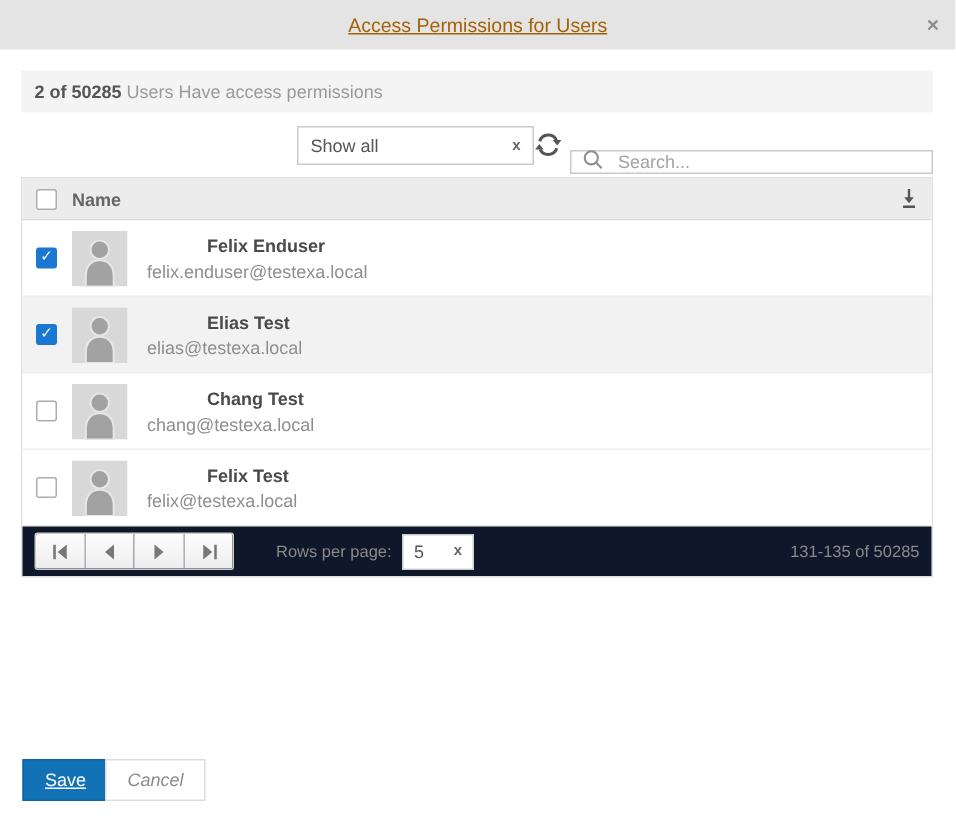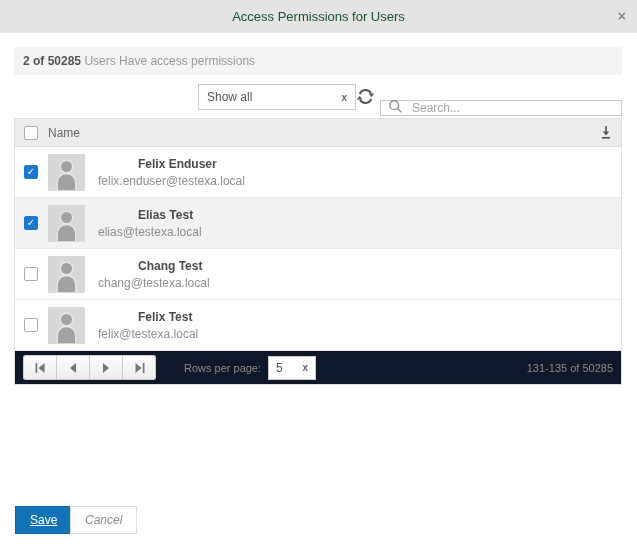--- a/index.html
+++ b/index.html
@@ -2,39 +2,39 @@
 <html><head>
 <meta charset="utf-8">
 <style>
   html,body{margin:0;padding:0;}
   body{
     width:637px;height:547px;position:relative;background:#fff;overflow:hidden;
     font-family:"Liberation Sans","DejaVu Sans",sans-serif;font-size:12px;color:#555;
   }
   
   .titlebar{position:absolute;top:0;left:0;right:0;height:33px;background:#e4e4e4;}
-  .titlebar .title{display:block;text-align:center;line-height:33px;font-size:13px;color:#14532d;}
+  .titlebar .title{display:block;text-align:center;line-height:33px;font-size:13px;color:#a16207;text-decoration:underline;}
   .close-btn{position:absolute;right:11px;top:0;line-height:33px;font-size:14px;color:#8d8d8d;cursor:pointer;font-weight:bold;}
   
   .statusbar{position:absolute;top:47px;left:14px;width:608px;height:28px;background:#f4f4f4;
     line-height:28px;padding-left:9px;box-sizing:border-box;color:#999;}
   .statusbar b{color:#555;}
   
   .dropdown{position:absolute;top:84px;left:198px;width:158px;height:26px;border:1px solid #c9c9c9;
     background:#fff;box-sizing:border-box;display:flex;align-items:center;padding:0 8px;color:#555;cursor:pointer;}
   .dd-glyph{margin-left:auto;font-size:10px;font-weight:bold;color:#666;}
   .refresh-btn{position:absolute;top:87px;left:356px;width:19px;height:19px;cursor:pointer;}
   .searchbox{position:absolute;top:100px;left:380px;width:242px;height:16px;border:1px solid #c9c9c9;
     background:#fff;box-sizing:border-box;display:flex;align-items:center;padding:0 7px;}
   .searchbox input{border:none;outline:none;flex:1;font-size:12px;color:#555;background:transparent;
     font-family:"Liberation Sans",sans-serif;margin-left:7px;}
   .searchbox input::placeholder{color:#a3a3a3;}
   
   .gridbox{position:absolute;top:118px;left:14px;width:608px;border:1px solid #e0e0e0;box-sizing:border-box;background:#fff;}
-  .grid-header{height:27px;background:#ececec;border-bottom:1px solid #dcdcdc;display:flex;align-items:center;padding:0 9px;color:#666;}
+  .grid-header{height:27px;background:#ececec;border-bottom:1px solid #dcdcdc;display:flex;align-items:center;padding:0 9px;color:#666;font-weight:bold;}
   .checkbox{width:14px;height:14px;border:1px solid #adadad;background:#fff;border-radius:2px;
     display:inline-flex;align-items:center;justify-content:center;font-size:10px;line-height:14px;
     color:#fff;cursor:pointer;flex:0 0 auto;box-sizing:border-box;}
   .checkbox.checked{background:#1a78d2;border-color:#1a78d2;}
   .grid-header .hdr-label{margin-left:10px;}
   .pin-wrap{margin-left:auto;display:flex;align-items:center;cursor:pointer;}
   .row{height:50px;display:flex;align-items:center;padding:0 9px;border-bottom:1px solid #ededed;background:#fff;cursor:pointer;}
   .row.selected{background:#f2f2f2;}
   .row .avatar{width:37px;height:37px;margin-left:10px;margin-right:13px;flex:0 0 auto;}
   .row-name{font-weight:bold;color:#4a4a4a;margin-bottom:3px;padding-left:40px;}

